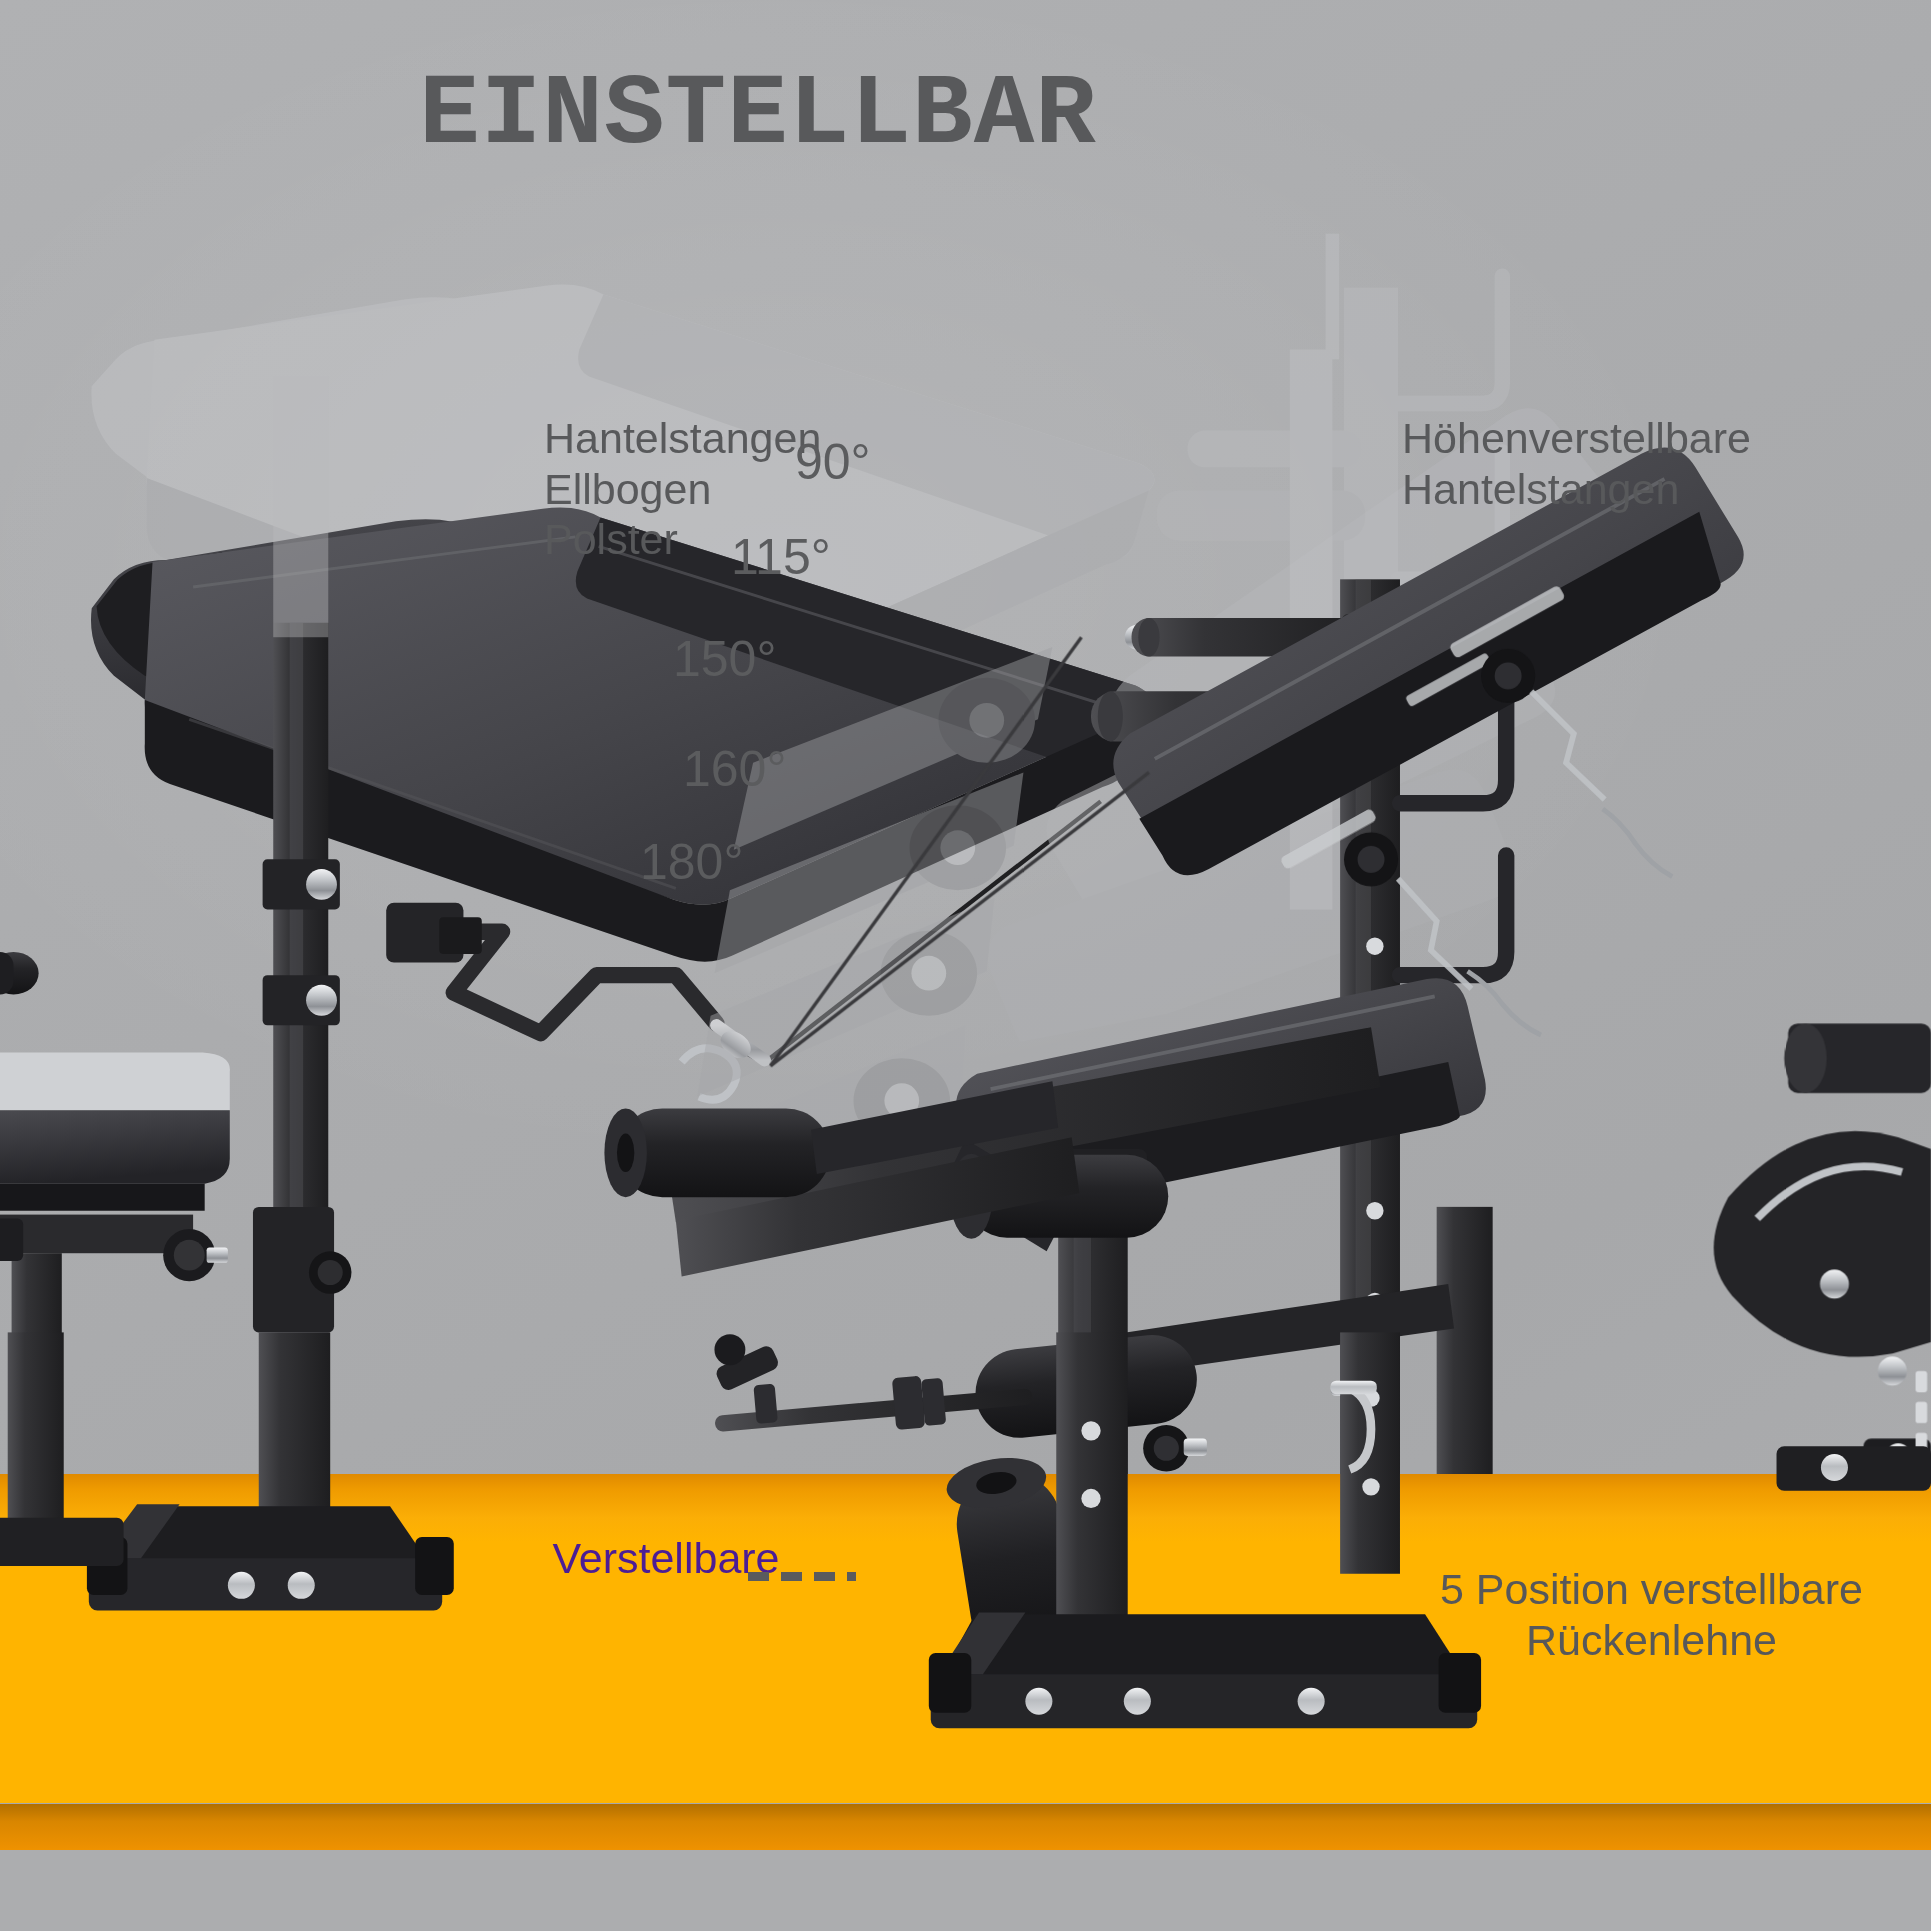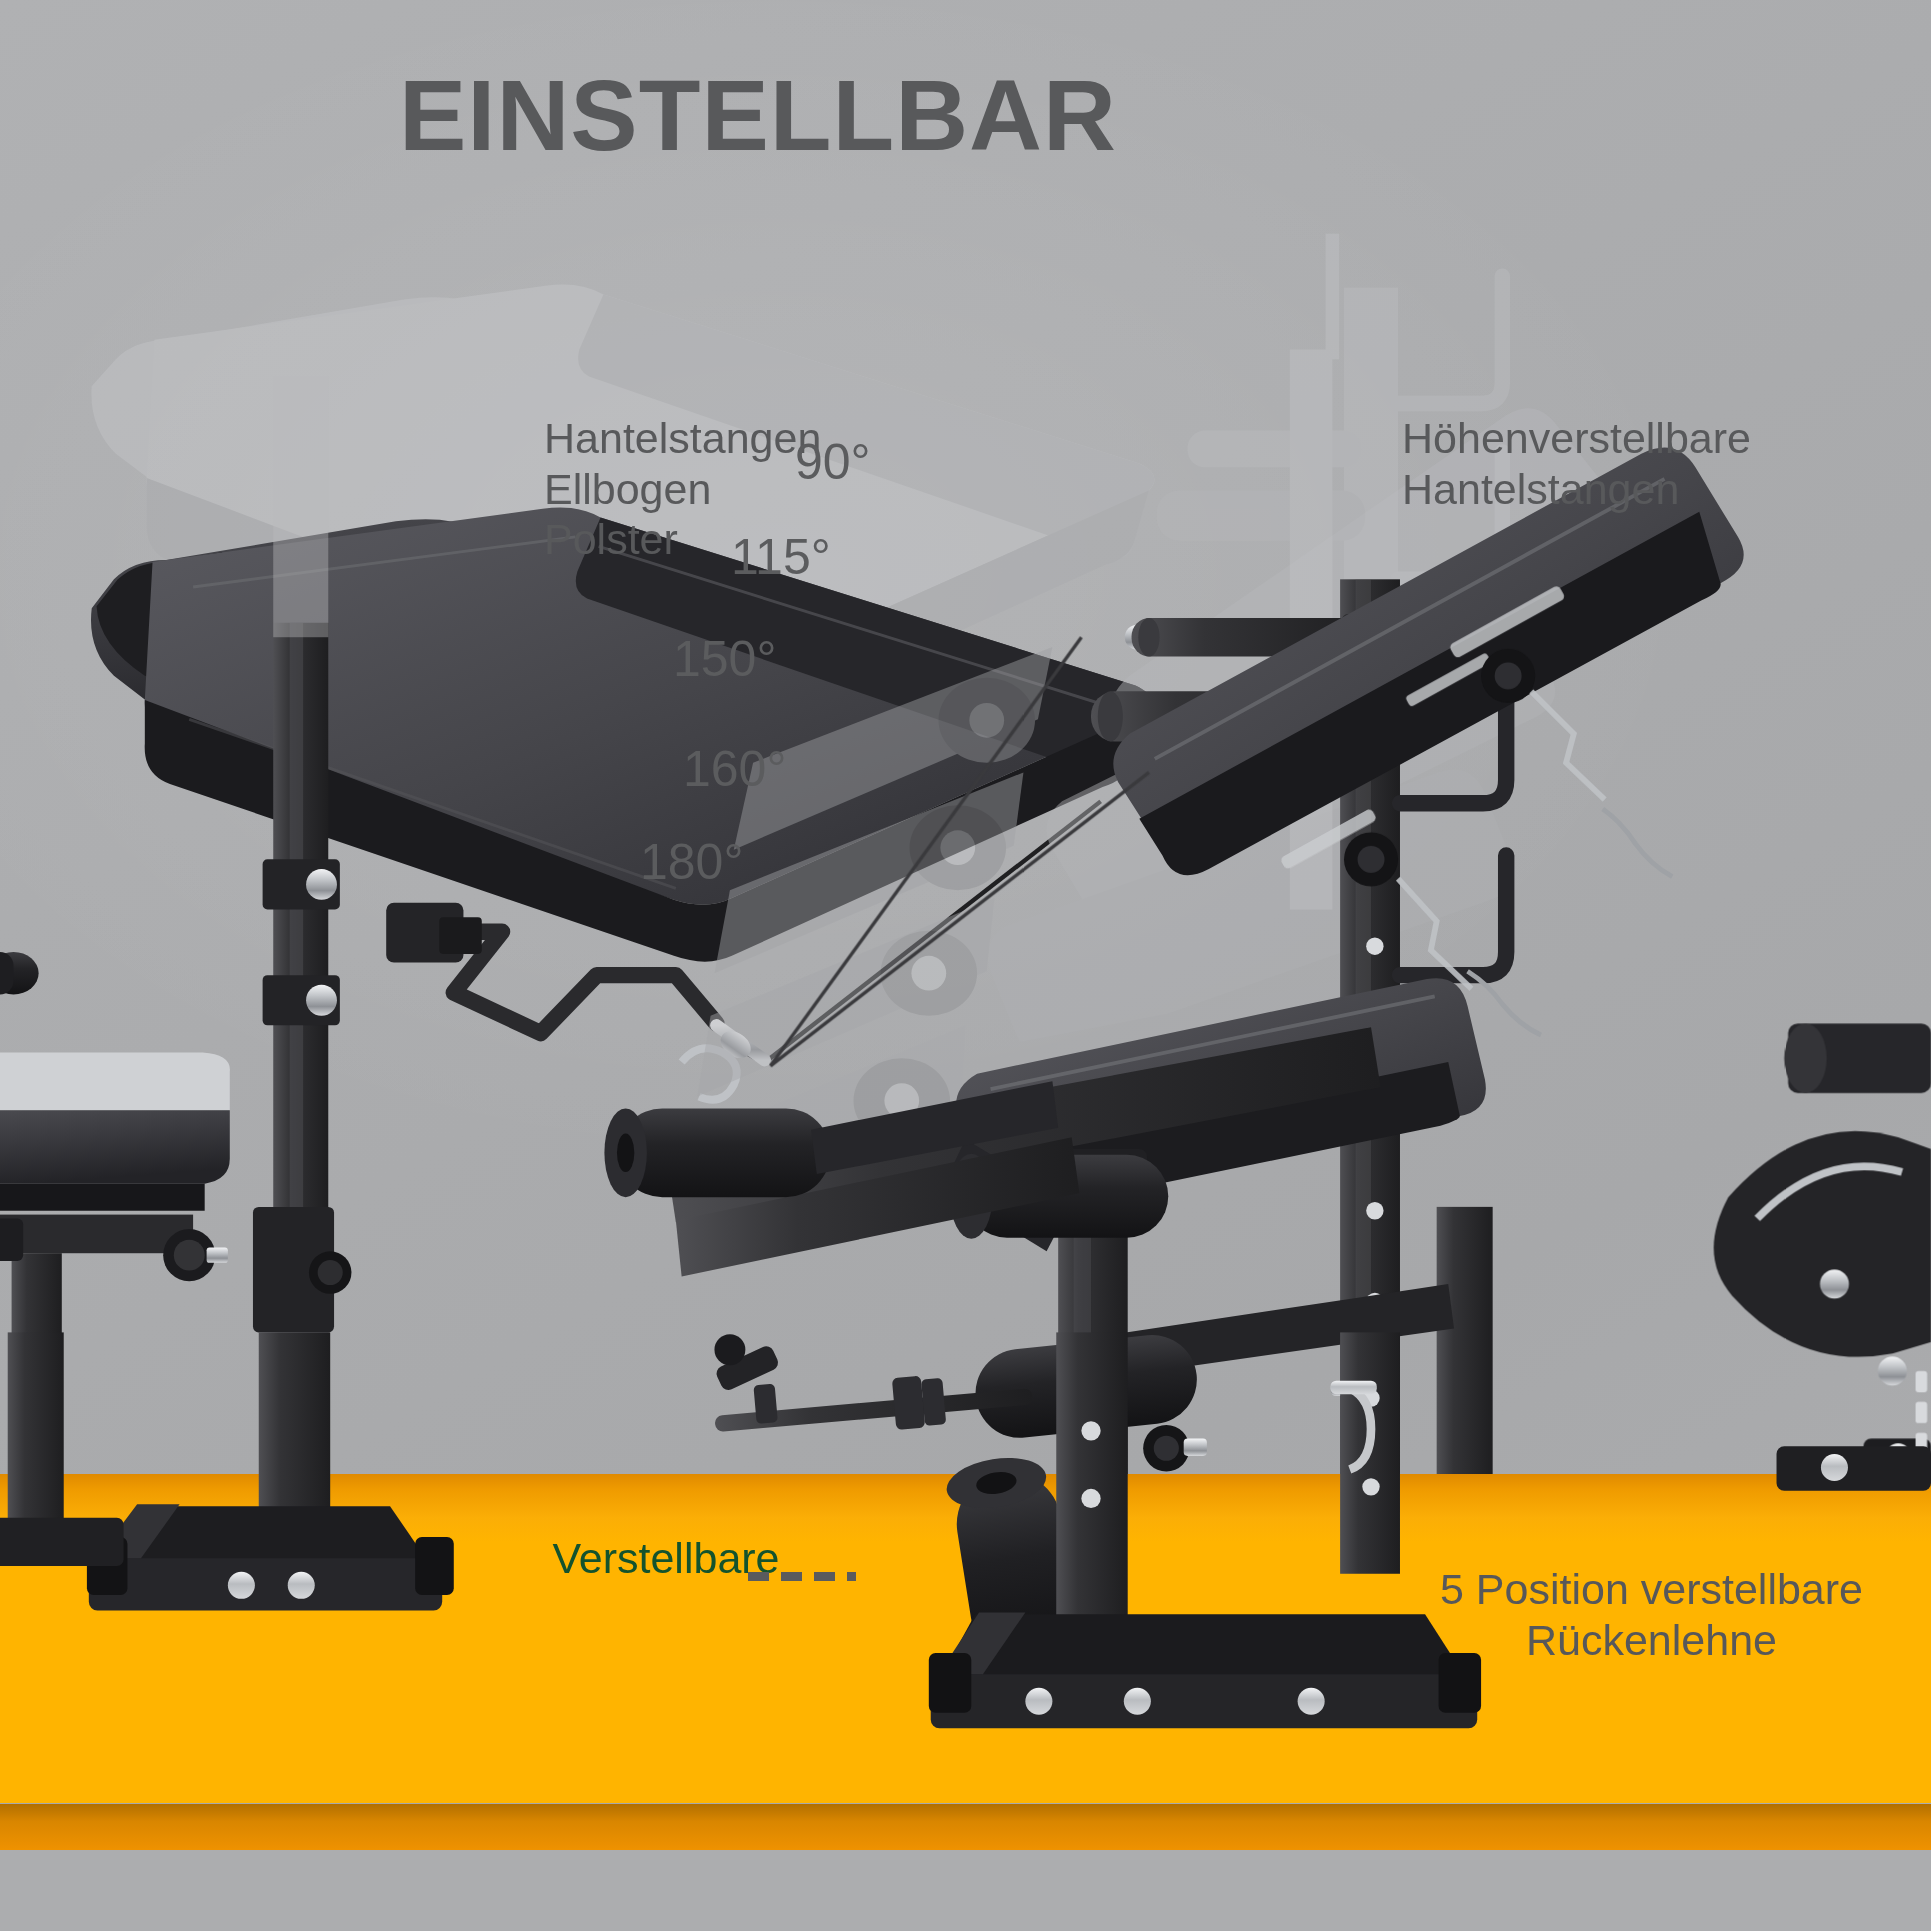--- a/index.html
+++ b/index.html
@@ -19,27 +19,27 @@
   
   .floor{position:absolute;left:0;top:1474px;width:1931px;height:329px;
     background:linear-gradient(180deg,#E08A00 0px,#EF9B00 15.4px,#FBAE06 44px,#FFB400 68px,#FFB400 100%);}
   .floor-shadow{position:absolute;left:0;top:1804px;width:1931px;height:46px;
     background:linear-gradient(180deg,#B26F00 0%,#D98600 38%,#EF9200 100%);}
   .floor-base{position:absolute;left:0;top:1850px;width:1931px;height:81px;background:#ACADAF;}
 
   
   .title{position:absolute;left:0;top:60px;width:1516px;text-align:center;
     font-size:101px;font-weight:700;letter-spacing:1px;color:#58595B;
-    font-family:Liberation Sans, sans-serif;line-height:1.1;}
+    font-family:Liberation Mono, monospace;line-height:1.1;}
 
   .label{position:absolute;color:#58595B;font-weight:400;line-height:1.18;
     font-family:"Liberation Sans", sans-serif;}
   .lbl-elbow{left:544px;top:413px;width:454px;font-size:43px;text-align:left;}
   .lbl-bars{left:1402px;top:413px;width:521px;font-size:43px;text-align:left;}
-  .lbl-roller{left:463px;top:1533px;width:406px;font-size:43px;text-align:center;color:#14532d;}
+  .lbl-roller{left:463px;top:1533px;width:406px;font-size:43px;text-align:center;color:#4c1d95;}
   .lbl-back{left:1381px;top:1564px;width:541px;font-size:43px;text-align:center;color:#57585A;}
 
   .angle{position:absolute;color:#5B5C5E;font-size:50px;font-weight:400;white-space:nowrap;
     font-family:"Liberation Sans", sans-serif;}
   .a90 {left:795px; top:433px;}
   .a115{left:731px; top:528px;}
   .a150{left:673px; top:630px;}
   .a160{left:683px; top:740px;}
   .a180{left:640px; top:833px;}
 

